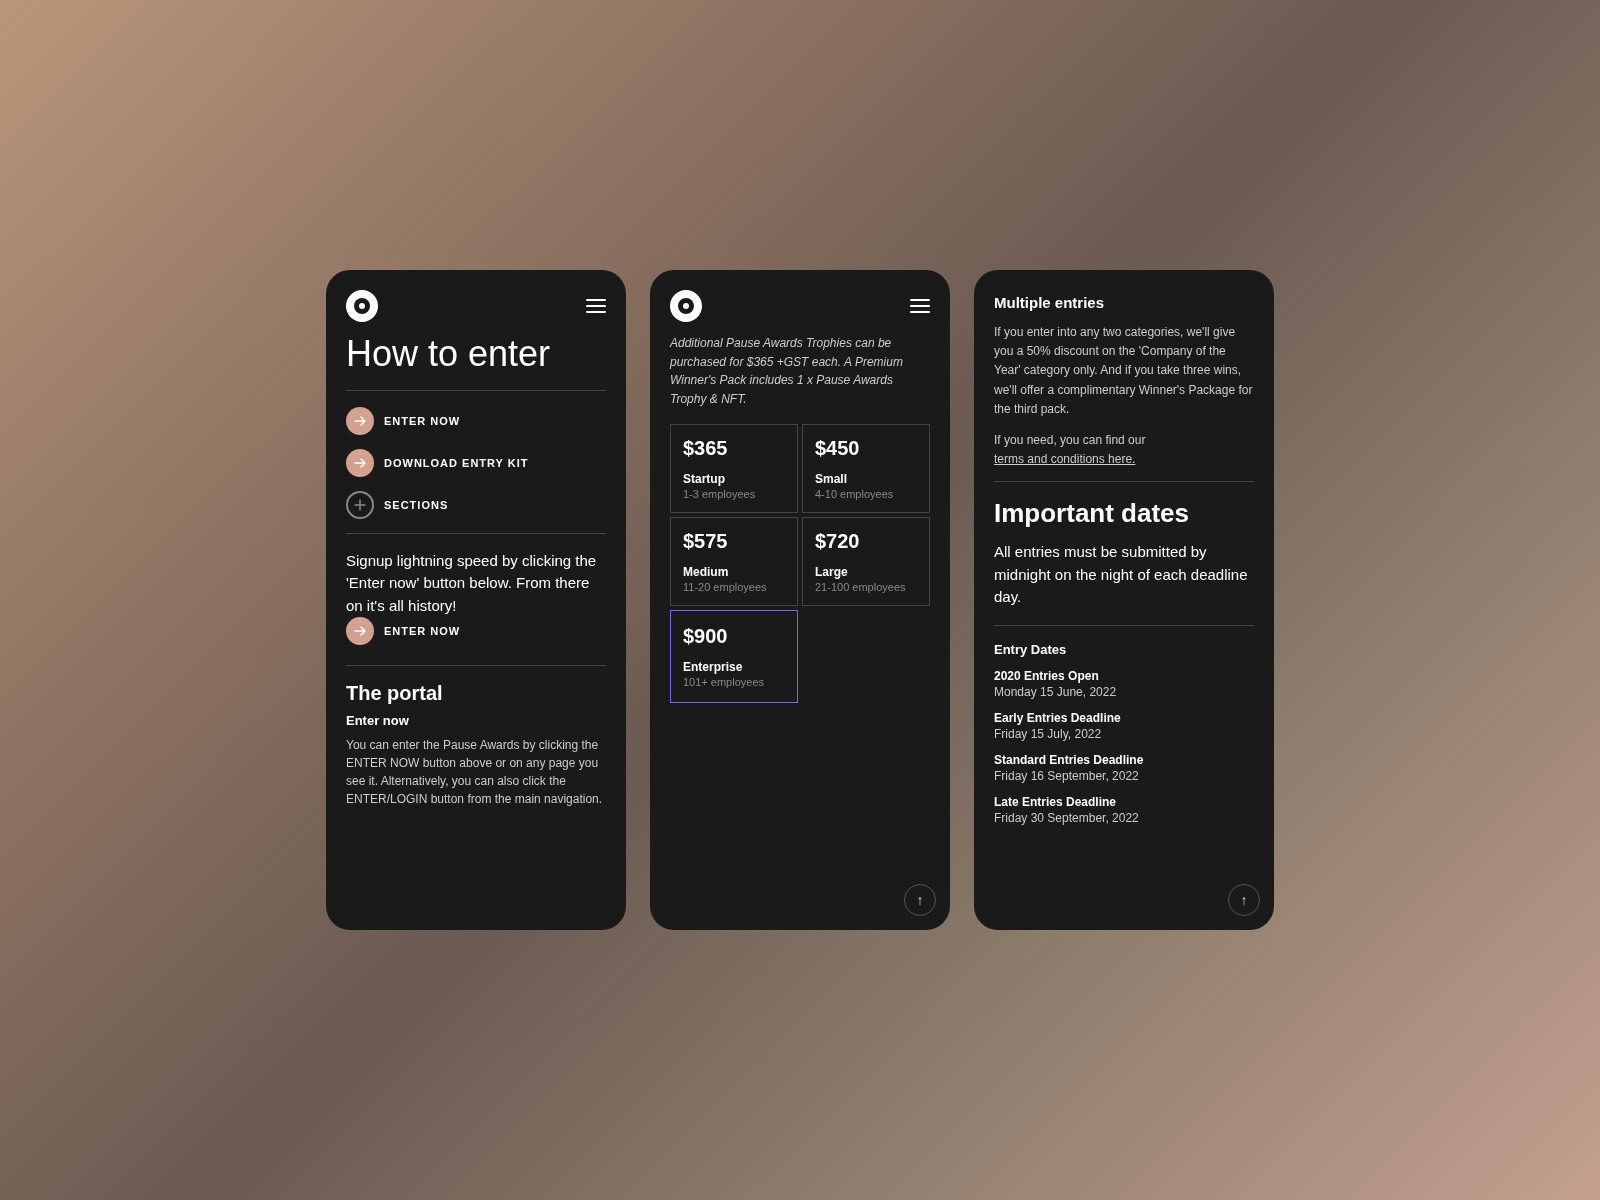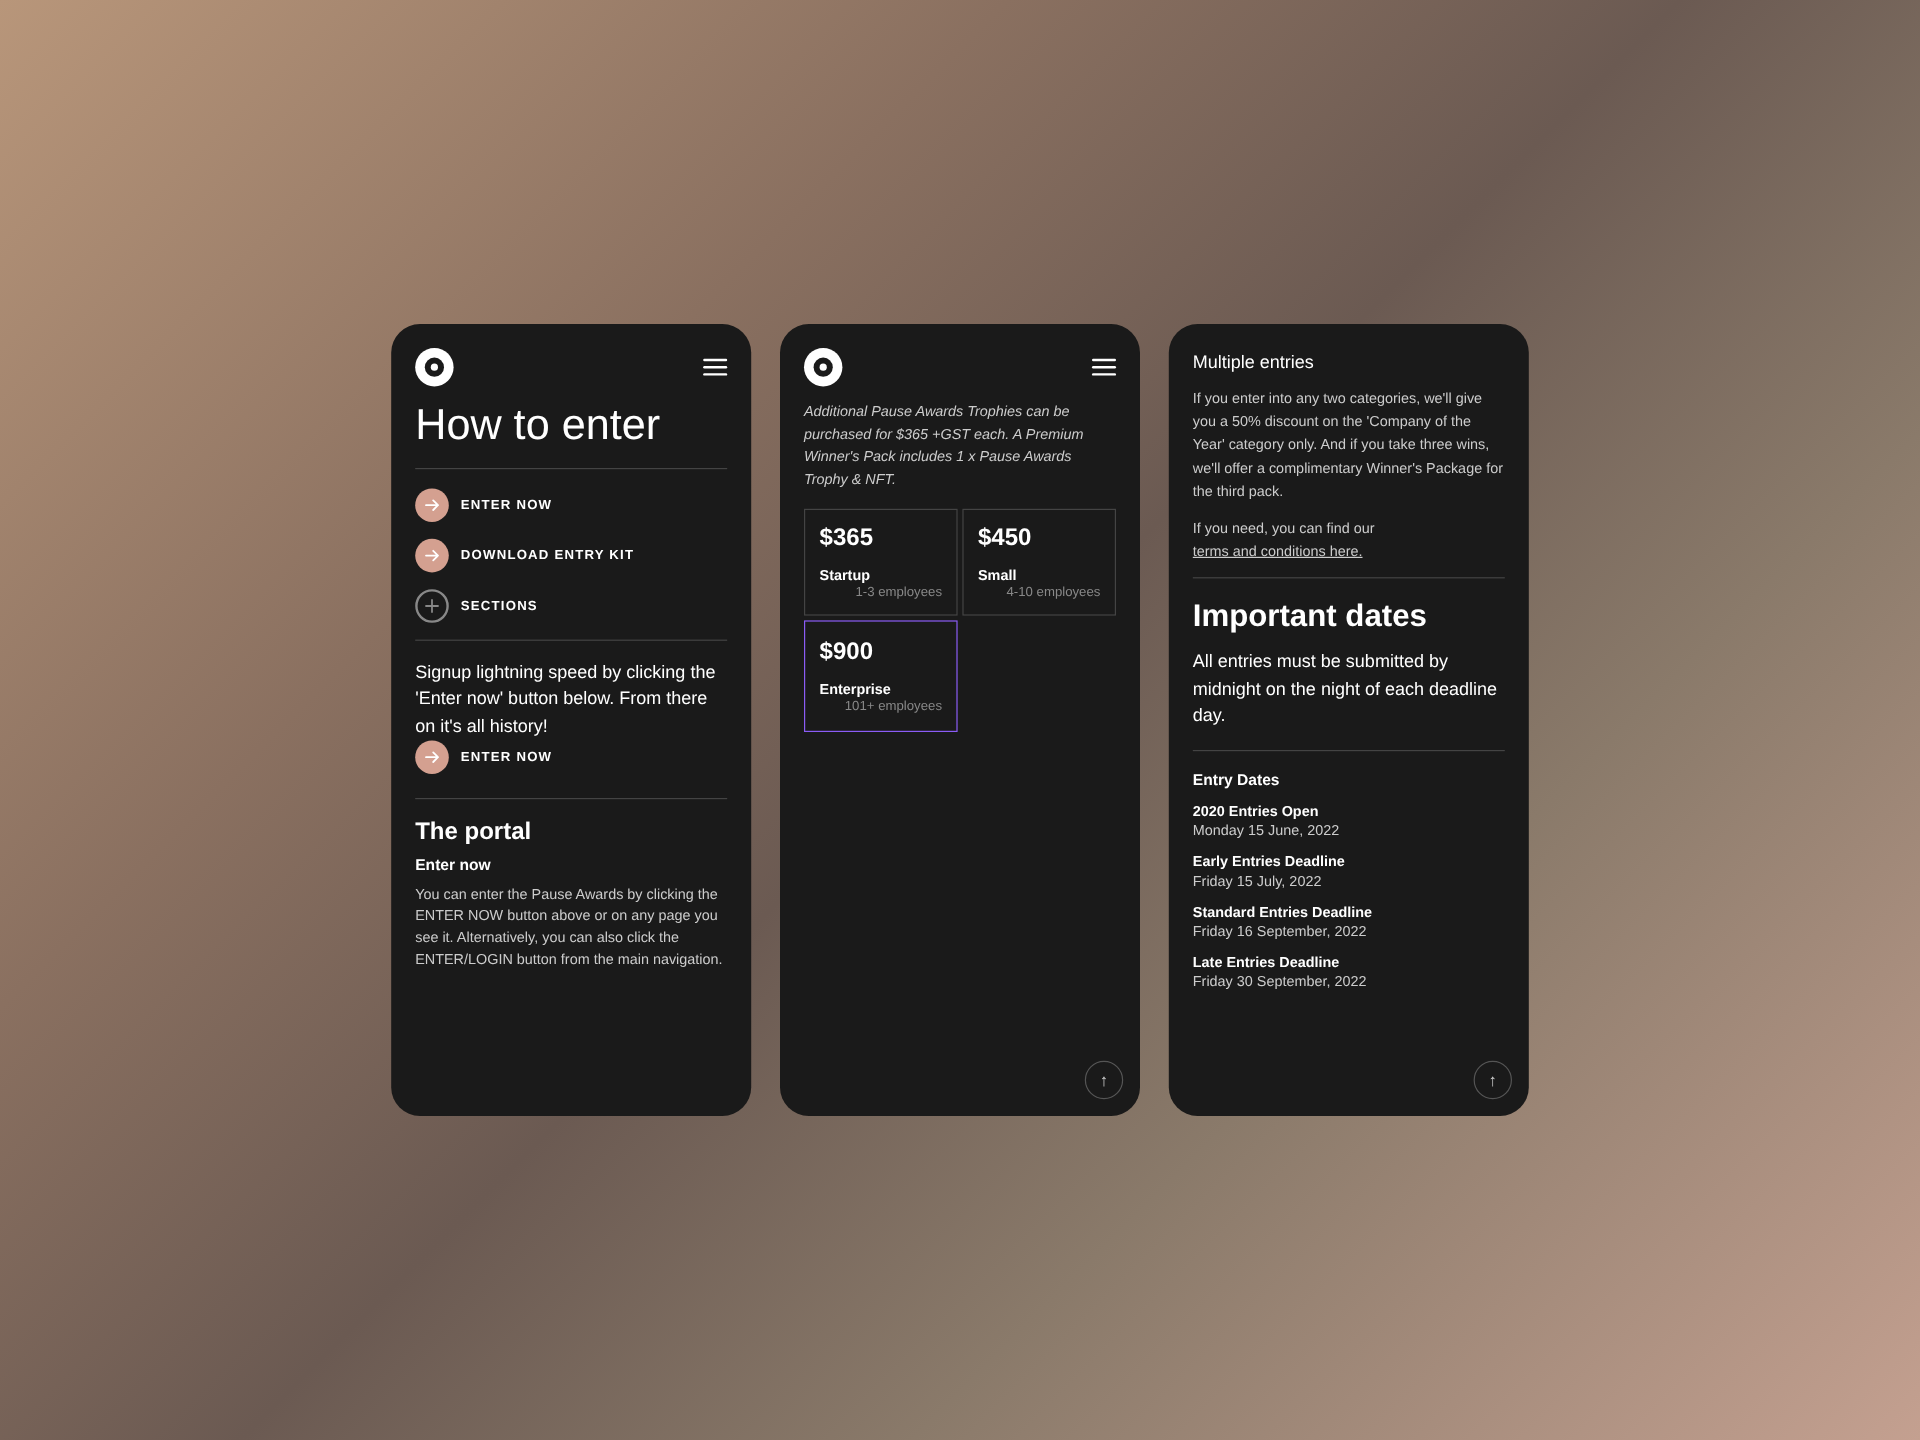--- a/index.html
+++ b/index.html
@@ -236,42 +236,41 @@
     .price-tier {
       font-size: 12px;
       font-weight: 700;
       color: #fff;
       margin-bottom: 2px;
     }
 
     .price-employees {
       font-size: 11px;
       color: #888;
-      text-align: right;
     }
 
     .scroll-up-btn {
       position: absolute;
       bottom: 14px;
       right: 14px;
       width: 32px;
       height: 32px;
       border-radius: 50%;
       border: 1px solid #555;
       display: flex;
       align-items: center;
       justify-content: center;
       cursor: pointer;
       background: transparent;
     }
 
     
     .section-heading {
       font-size: 15px;
-      font-weight: 400;
+      font-weight: 700;
       color: #fff;
       margin-bottom: 12px;
       margin-top: 4px;
     }
 
     .body-paragraph {
       font-size: 12px;
       color: #ccc;
       line-height: 1.6;
       margin-bottom: 12px;
@@ -405,20 +404,32 @@
       <div class="pricing-grid">
         <div class="price-card">
           <div class="price-amount">$365</div>
           <div class="price-tier">Startup</div>
           <div class="price-employees">1-3 employees</div>
         </div>
         <div class="price-card">
           <div class="price-amount">$450</div>
           <div class="price-tier">Small</div>
           <div class="price-employees">4-10 employees</div>
+        </div>
+      </div>
+      <div class="pricing-grid">
+        <div class="price-card">
+          <div class="price-amount">$575</div>
+          <div class="price-tier">Medium</div>
+          <div class="price-employees">11-20 employees</div>
+        </div>
+        <div class="price-card">
+          <div class="price-amount">$720</div>
+          <div class="price-tier">Large</div>
+          <div class="price-employees">21-100 employees</div>
         </div>
       </div>
       <div style="margin-bottom: 40px;">
         <div class="price-card-single">
           <div class="price-amount">$900</div>
           <div class="price-tier">Enterprise</div>
           <div class="price-employees">101+ employees</div>
         </div>
       </div>
     </div>

